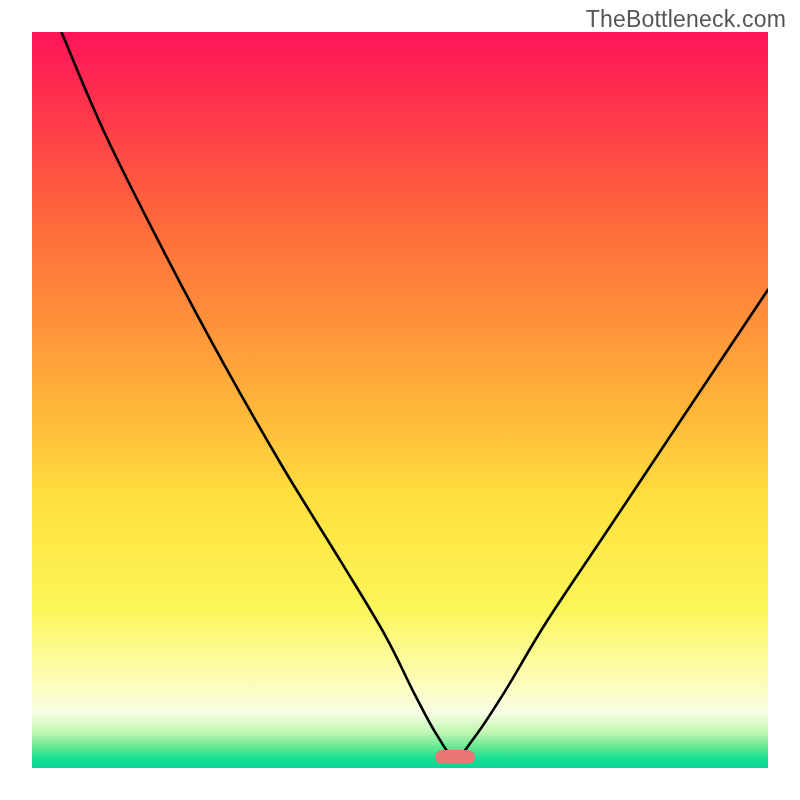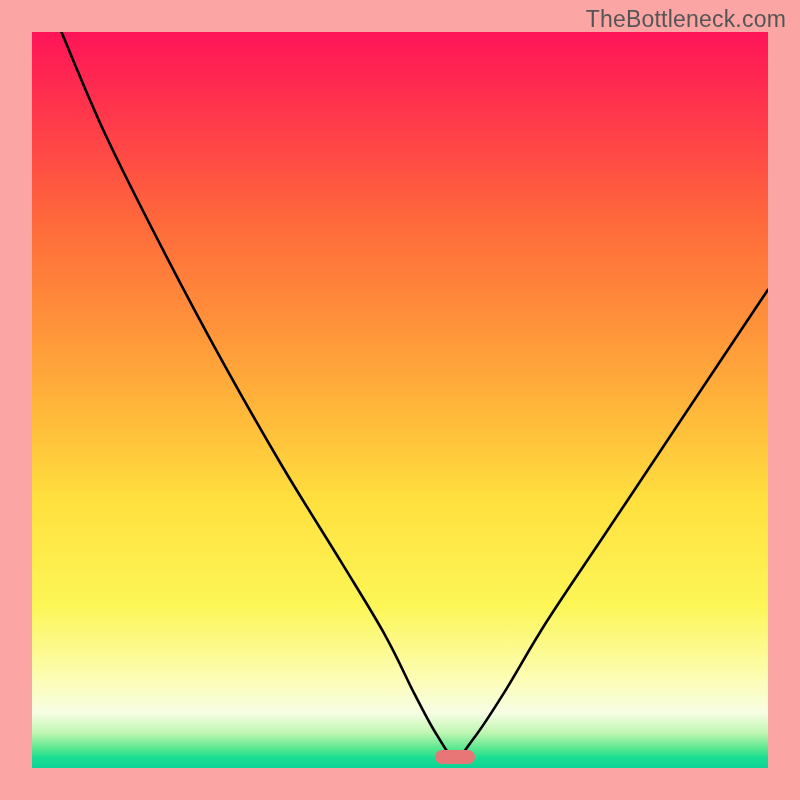--- a/index.html
+++ b/index.html
@@ -8,21 +8,21 @@
     width: 800px;
     height: 800px;
     background: #000;
     overflow: hidden;
     font-family: Arial, Helvetica, sans-serif;
   }
   .frame {
     position: relative;
     width: 800px;
     height: 800px;
-    background: #fca5a5;
+    background: #ffffff;
   }
   .watermark {
     position: absolute;
     top: 6px;
     right: 14px;
     color: #555;
     font-size: 23px;
     font-weight: 500;
     letter-spacing: 0.2px;
     user-select: none;

